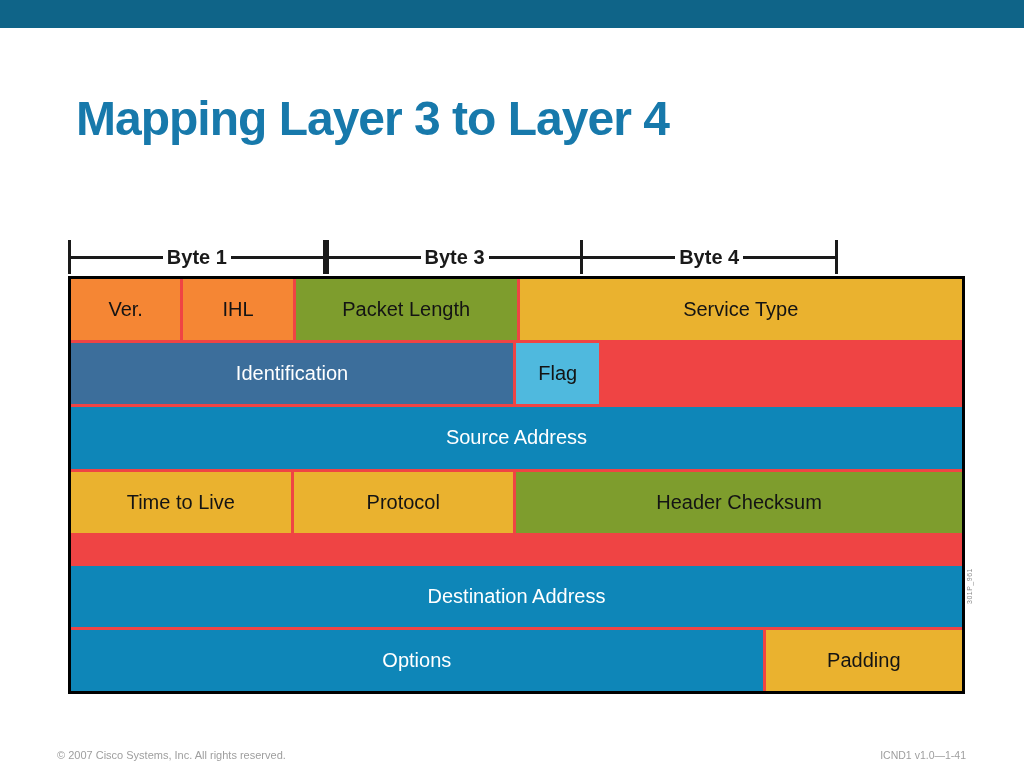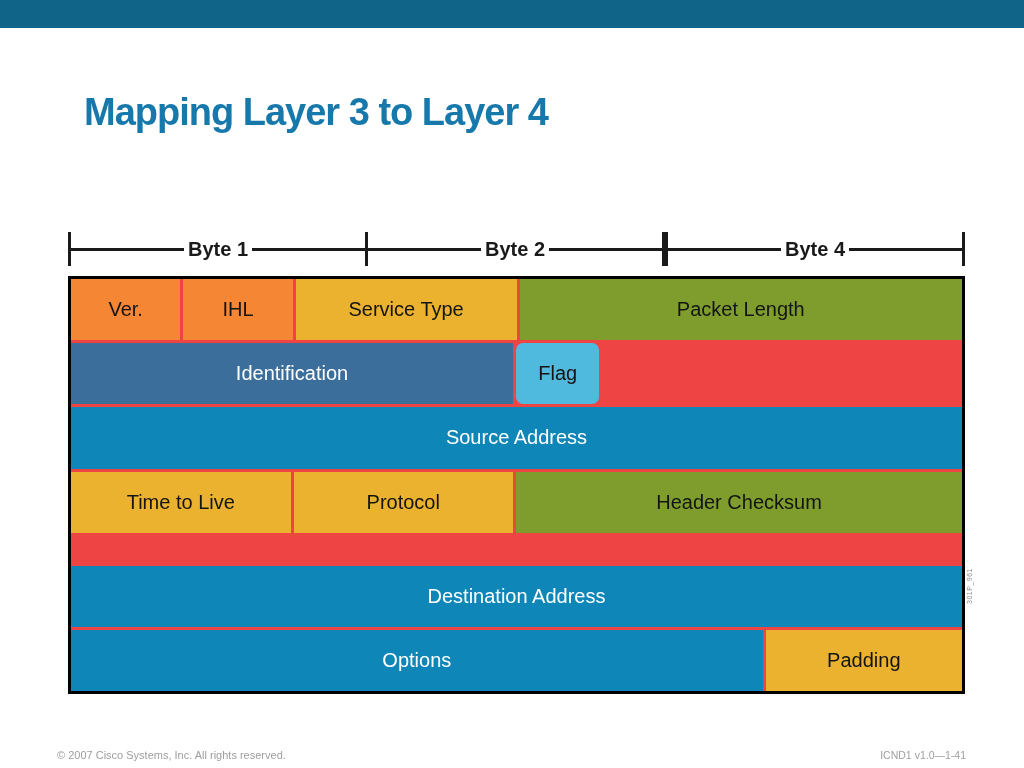--- a/index.html
+++ b/index.html
@@ -13,31 +13,31 @@
 
   
   .topbar {
     position: absolute; top: 0; left: 0;
     width: 1024px; height: 28px;
     background: #0F6488;
   }
 
   
   .title {
-    position: absolute; top: 91px; left: 84px;
-    font-size: 38px; font-weight: bold;
+    position: absolute; top: 91px; left: 76px;
+    font-size: 48px; font-weight: bold;
     letter-spacing: -1px;
     color: #1779AB;
     white-space: nowrap;
   }
 
   
   .ruler {
-    position: absolute; top: 232px; left: 68px;
-    width: 897px; height: 34px;
+    position: absolute; top: 240px; left: 68px;
+    width: 770px; height: 34px;
     display: flex; align-items: stretch;
   }
   .tick {
     width: 3px; background: #1a1a1a;
     flex: 0 0 auto;
   }
   .seg {
     flex: 1 1 0;
     display: flex; align-items: center;
   }
@@ -74,21 +74,21 @@
   .cell {
     display: flex; align-items: center; justify-content: center;
     font-size: 20px;
     color: #141414;
     white-space: nowrap;
   }
   .orange { background: #F58634; }
   .gold   { background: #EAB22F; }
   .olive  { background: #7E9D2D; }
   .steel  { background: #3C6E9B; color: #ffffff; }
-  .lblue  { background: #4FB9DE; border-radius: 7px; }
+  .lblue  { background: #4FB9DE; }
   .cyan   { background: #0E86B8; color: #ffffff; }
 
   
   .figid {
     position: absolute; left: 966px; top: 556px; height: 48px;
     writing-mode: vertical-rl;
     transform: rotate(180deg);
     font-size: 7px; color: #8a8a8a;
     letter-spacing: 0.5px;
   }
@@ -111,41 +111,41 @@
 <h1 class="title">Mapping Layer 3 to Layer 4</h1>
 
 <div class="ruler">
   <div class="tick"></div>
   <div class="seg">
     <span class="hline"></span>
     <span class="blabel">Byte 1</span>
     <span class="hline"></span>
   </div>
   <div class="tick"></div>
+  <div class="tick"></div>
   <div class="seg">
     <span class="hline"></span>
-    <span class="blabel">Byte 2</span>
+    <span class="blabel">Byte 3</span>
     <span class="hline"></span>
   </div>
-  <div class="tick"></div>
   <div class="tick"></div>
   <div class="seg">
     <span class="hline"></span>
     <span class="blabel">Byte 4</span>
     <span class="hline"></span>
   </div>
   <div class="tick"></div>
 </div>
 
 <div class="ip-table">
   <div class="row r1">
     <div class="cell orange">Ver.</div>
     <div class="cell orange">IHL</div>
+    <div class="cell olive">Packet Length</div>
     <div class="cell gold">Service Type</div>
-    <div class="cell olive">Packet Length</div>
   </div>
   <div class="row r2">
     <div class="cell steel">Identification</div>
     <div class="cell lblue">Flag</div>
   </div>
   <div class="row r4">
     <div class="cell cyan">Source Address</div>
   </div>
   <div class="row r3">
     <div class="cell gold">Time to Live</div>

